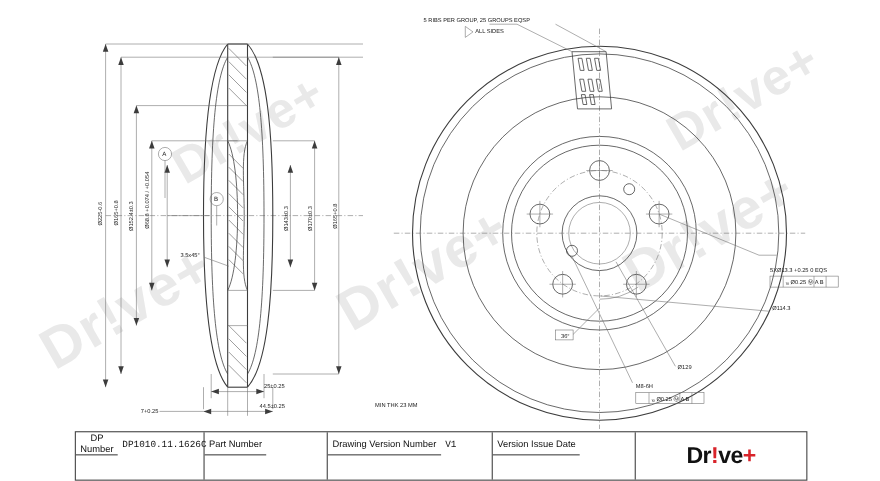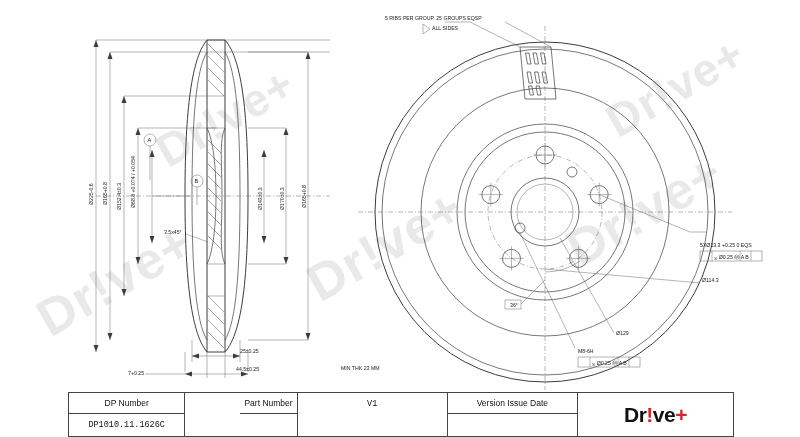--- a/index.html
+++ b/index.html
@@ -45,33 +45,33 @@
   .vtxt{font-family:"Liberation Sans", sans-serif;font-size:5.2px;fill:#222;}
 
   
   .title-block{
     position:absolute;left:68px;top:392px;width:664px;height:43px;
     border:1px solid #444;
     display:flex;
     z-index:3;
     background:transparent;
   }
-  .tb-col{border-right:1px solid #444;display:flex;flex-direction:column;}
+  .tb-col{border-right:1px solid #444;display:flex;flex-direction:row;}
   .tb-col:last-child{border-right:none;}
   .tb-head{
     height:20px;display:flex;align-items:center;justify-content:center;
     font-size:8.5px;border-bottom:1px solid #444;color:#111;
     padding:0 4px;text-align:center;
   }
   .tb-val{
     height:22px;display:flex;align-items:center;justify-content:center;
     font-size:8.5px;color:#111;padding:0 4px;text-align:center;font-family:Liberation Mono, monospace;
   }
   .c1{width:116px;}
-  .c2{width:112px;align-items:flex-end;}
+  .c2{width:112px;}
   .c3{width:150px;}
   .c4{width:130px;}
   .logo-cell{
     width:156px;display:flex;align-items:center;justify-content:center;
   }
   .logo{
     font-size:21px;font-weight:bold;letter-spacing:-.5px;
     color:#111;white-space:nowrap;line-height:1;
   }
   .logo .pl{color:#d8232a;}
@@ -320,20 +320,21 @@
 
   <div class="title-block">
     <div class="tb-col c1">
       <div class="tb-head">DP Number</div>
       <div class="tb-val">DP1010.11.1626C</div>
     </div>
     <div class="tb-col c2">
       <div class="tb-head">Part Number</div>
     </div>
     <div class="tb-col c3">
+      <div class="tb-head">Drawing Version Number</div>
       <div class="tb-val">V1</div>
     </div>
     <div class="tb-col c4">
       <div class="tb-head">Version Issue Date</div>
     </div>
     <div class="tb-col logo-cell">
       <div class="logo"><span>Dr</span><span class="r">!</span><span>ve</span><span class="pl">+</span></div>
     </div>
   </div>
 

